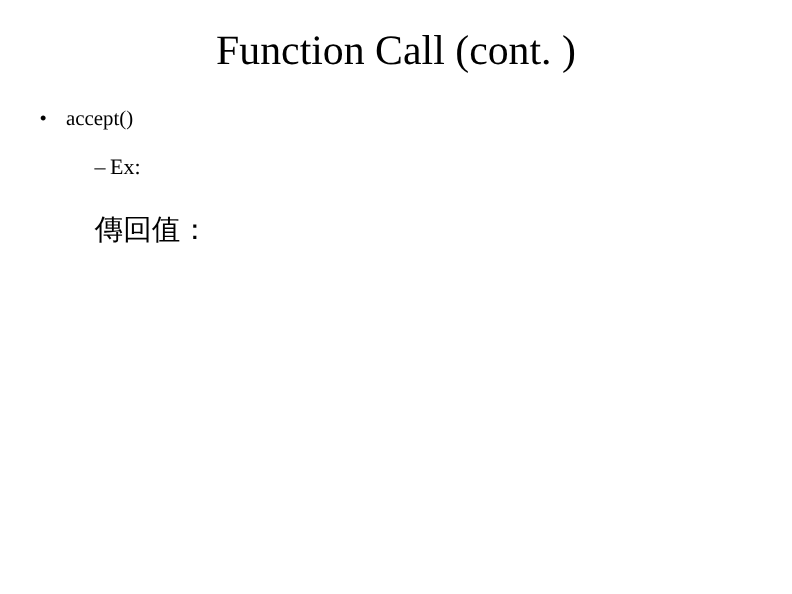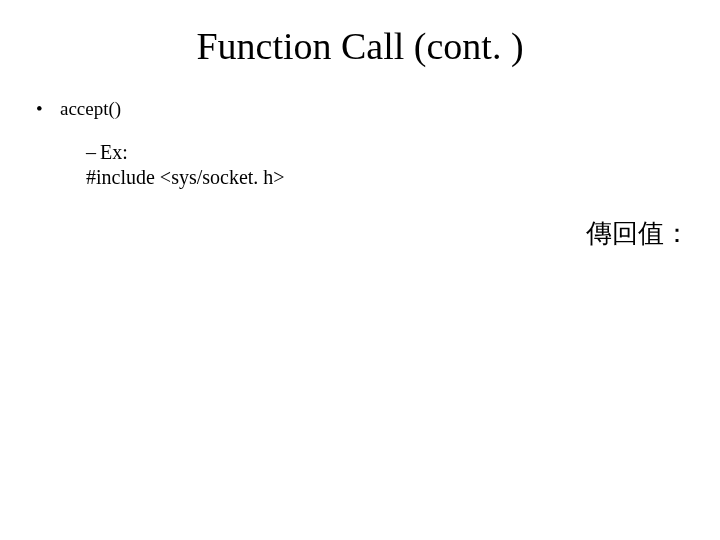--- a/index.html
+++ b/index.html
@@ -41,39 +41,37 @@
     display: inline-block;
     width: 14px;
   }
   .gap {
     height: 26px;
   }
   .ret-block {
     margin-left: 56px;
     font-size: 26px;
     line-height: 1.35;
-    text-align: right;
   }
 </style>
 </head>
 <body>
 
 <div class="slide">
 
   <div class="title">Function Call (cont. )</div>
 
   <div class="bullet-l1">
     <span class="dot">•</span><span>accept()</span>
   </div>
 
   <div class="l2-block">
     <div>
       <span class="dash">–</span><span>Ex:</span>
     </div>
-    <div>#include &lt;sys/socket. h&gt;</div>
   </div>
 
   <div class="gap"></div>
 
   <div class="ret-block">
     <div>傳回值：</div>
   </div>
 
 </div>
 

